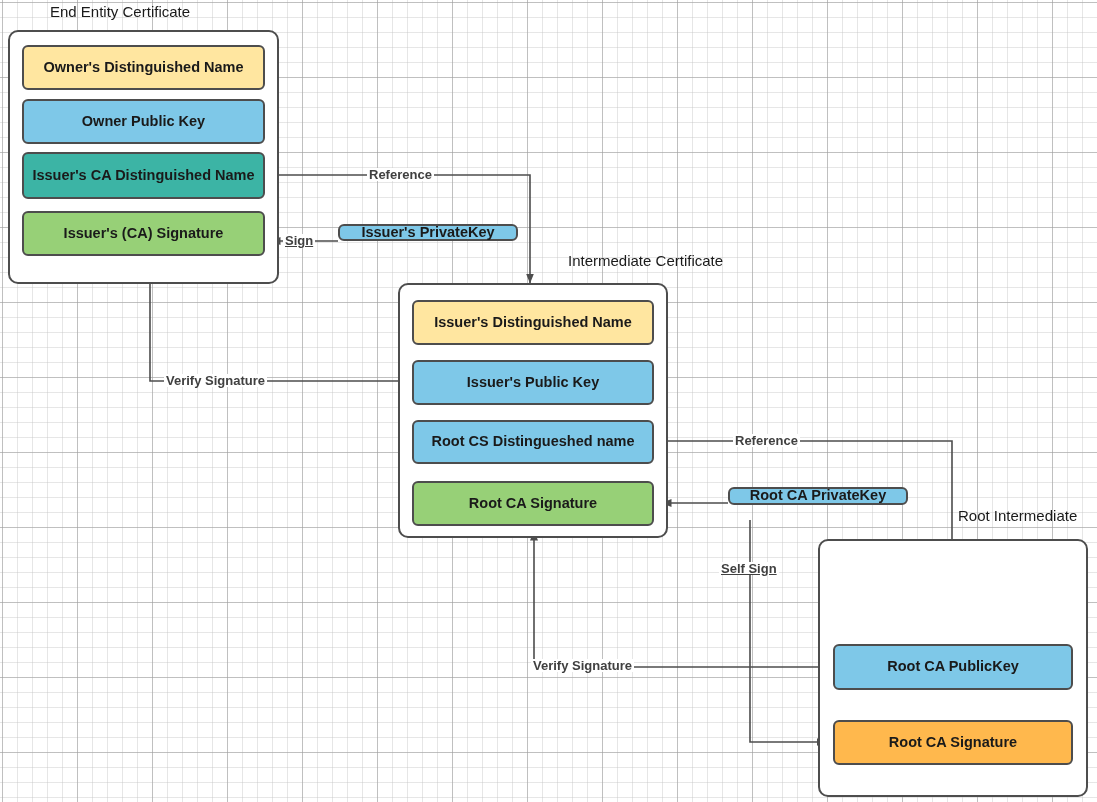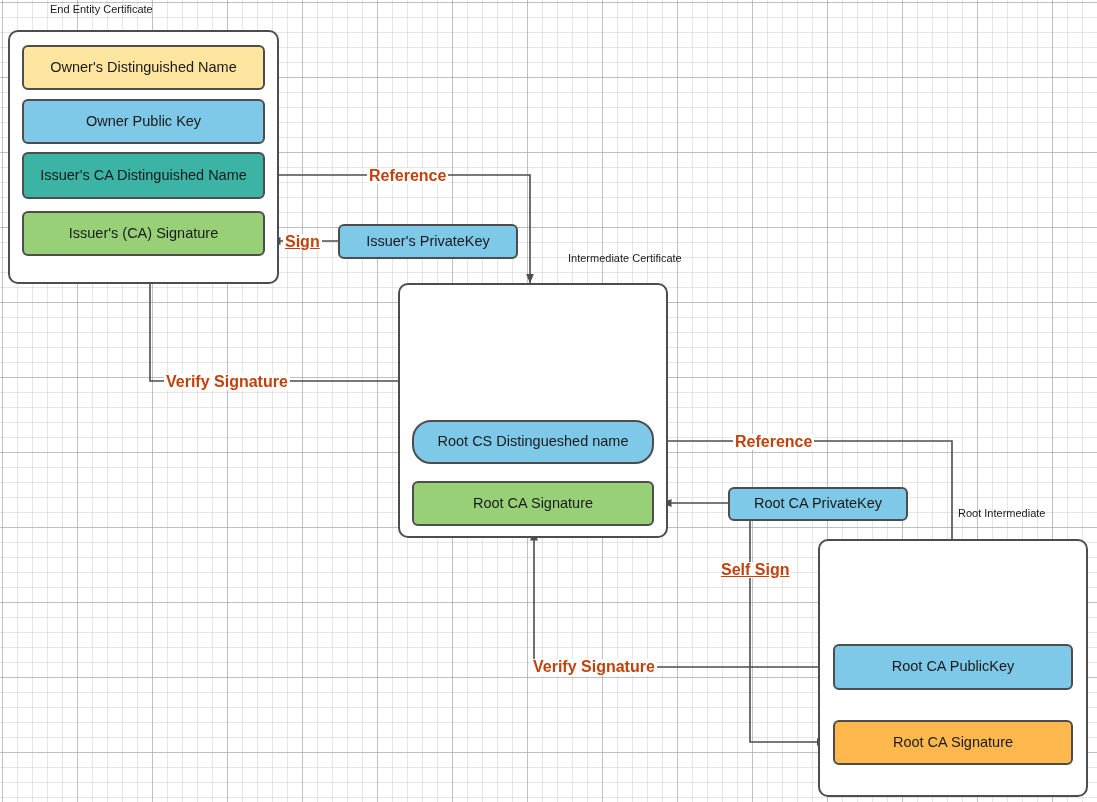--- a/index.html
+++ b/index.html
@@ -31,45 +31,46 @@
   }
   .container-box {
     position: absolute;
     background: #ffffff;
     border: 2px solid #4d4d4d;
     border-radius: 10px;
     box-sizing: border-box;
   }
   .cert-title {
     position: absolute;
-    font-size: 11px;
+    font-size: 15px;
     color: #1a1a1a;
     white-space: nowrap;
     font-family: "Liberation Sans", sans-serif;
   }
   .node {
     position: absolute;
     box-sizing: border-box;
     border: 2px solid #4d4d4d;
     border-radius: 6px;
     display: flex;
     align-items: center;
     justify-content: center;
     text-align: center;
     font-size: 14.5px;
     color: #1a1a1a;
     line-height: 1.18;
     padding: 2px 6px;
     font-family: "Liberation Sans", sans-serif;
+    font-weight: bold;
   }
   .edge-label {
     position: absolute;
-    font-size: 16px;
+    font-size: 13px;
     font-weight: bold;
-    color: #c2410c;
+    color: #404040;
     background: #ffffff;
     padding: 0 2px;
     white-space: nowrap;
     font-family: "Liberation Sans", sans-serif;
     line-height: 1;
   }
 </style>
 </head>
 <body>
 
@@ -105,34 +106,36 @@
   </div>
 
   <div class="node" style="left:22px; top:45px; width:243px; height:45px; background:#ffe6a0;">Owner's Distinguished Name</div>
 
   <div class="node" style="left:22px; top:99px; width:243px; height:45px; background:#7ec8e8;">Owner Public  Key</div>
 
   <div class="node" style="left:22px; top:152px; width:243px; height:47px; background:#3cb4a5;">Issuer's CA Distinguished Name</div>
 
   <div class="node" style="left:22px; top:211px; width:243px; height:45px; background:#97d077;">Issuer's (CA) Signature</div>
 
-  <div class="node" style="left:338px; top:224px; width:180px; height:35px; background:#7ec8e8;">Issuer's PrivateKey</div>
+  <div class="node" style="left:338px; top:224px; width:180px; height:17px; background:#7ec8e8;">Issuer's PrivateKey</div>
 
   <div class="cert-title" style="left:568px; top:252px;">Intermediate Certificate</div>
 
   <div class="container-box" style="left:398px; top:283px; width:270px; height:255px;">
   </div>
 
+  <div class="node" style="left:412px; top:300px; width:242px; height:45px; background:#ffe6a0;">Issuer's Distinguished Name</div>
 
+  <div class="node" style="left:412px; top:360px; width:242px; height:45px; background:#7ec8e8;">Issuer's Public  Key</div>
 
-  <div class="node" style="left:412px; top:420px; width:242px; height:44px; background:#7ec8e8;border-radius:19px;">Root CS Distingueshed name</div>
+  <div class="node" style="left:412px; top:420px; width:242px; height:44px; background:#7ec8e8;">Root CS Distingueshed name</div>
 
   <div class="node" style="left:412px; top:481px; width:242px; height:45px; background:#97d077;">Root CA Signature</div>
 
-  <div class="node" style="left:728px; top:487px; width:180px; height:34px; background:#7ec8e8;text-align:center;">Root CA PrivateKey</div>
+  <div class="node" style="left:728px; top:487px; width:180px; height:18px; background:#7ec8e8;text-align:center;">Root CA PrivateKey</div>
 
   <div class="cert-title" style="left:958px; top:507px;">Root Intermediate</div>
 
   <div class="container-box" style="left:818px; top:539px; width:270px; height:258px;">
   </div>
 
 
   <div class="node" style="left:833px; top:644px; width:240px; height:46px; background:#7ec8e8;">Root CA PublicKey</div>
 
   <div class="node" style="left:833px; top:720px; width:240px; height:45px; background:#ffb84d;">Root CA Signature</div>

